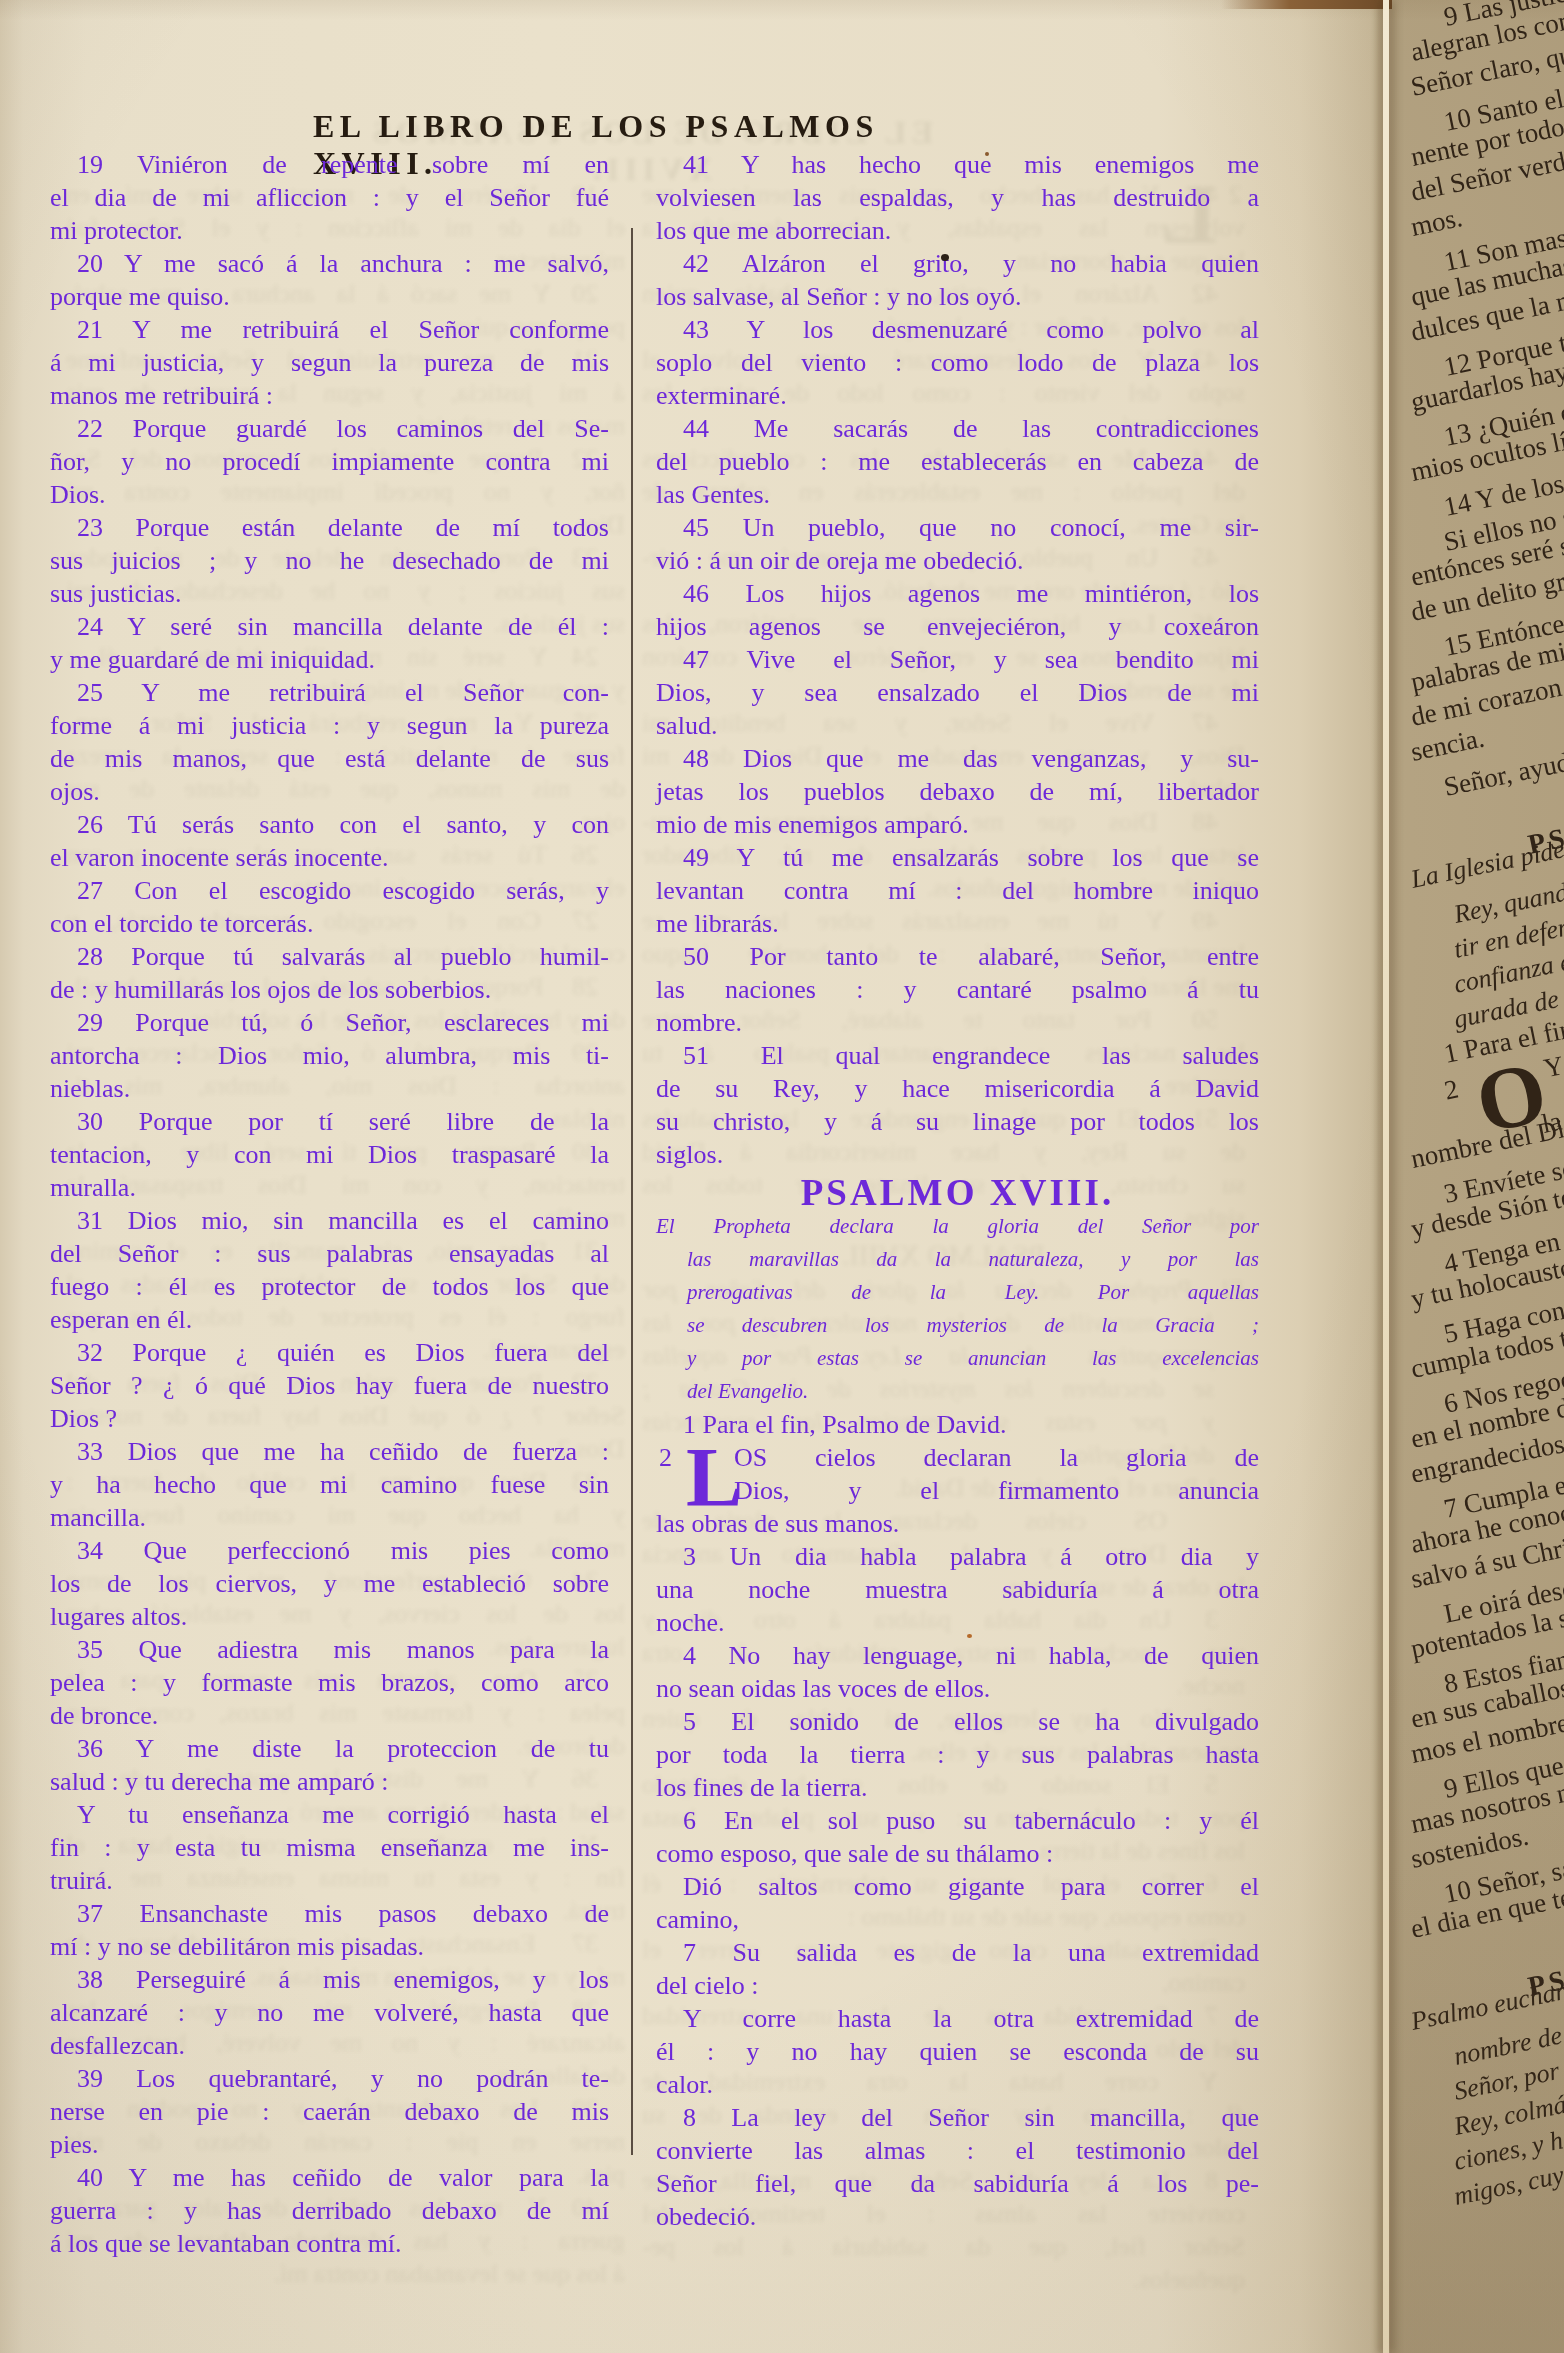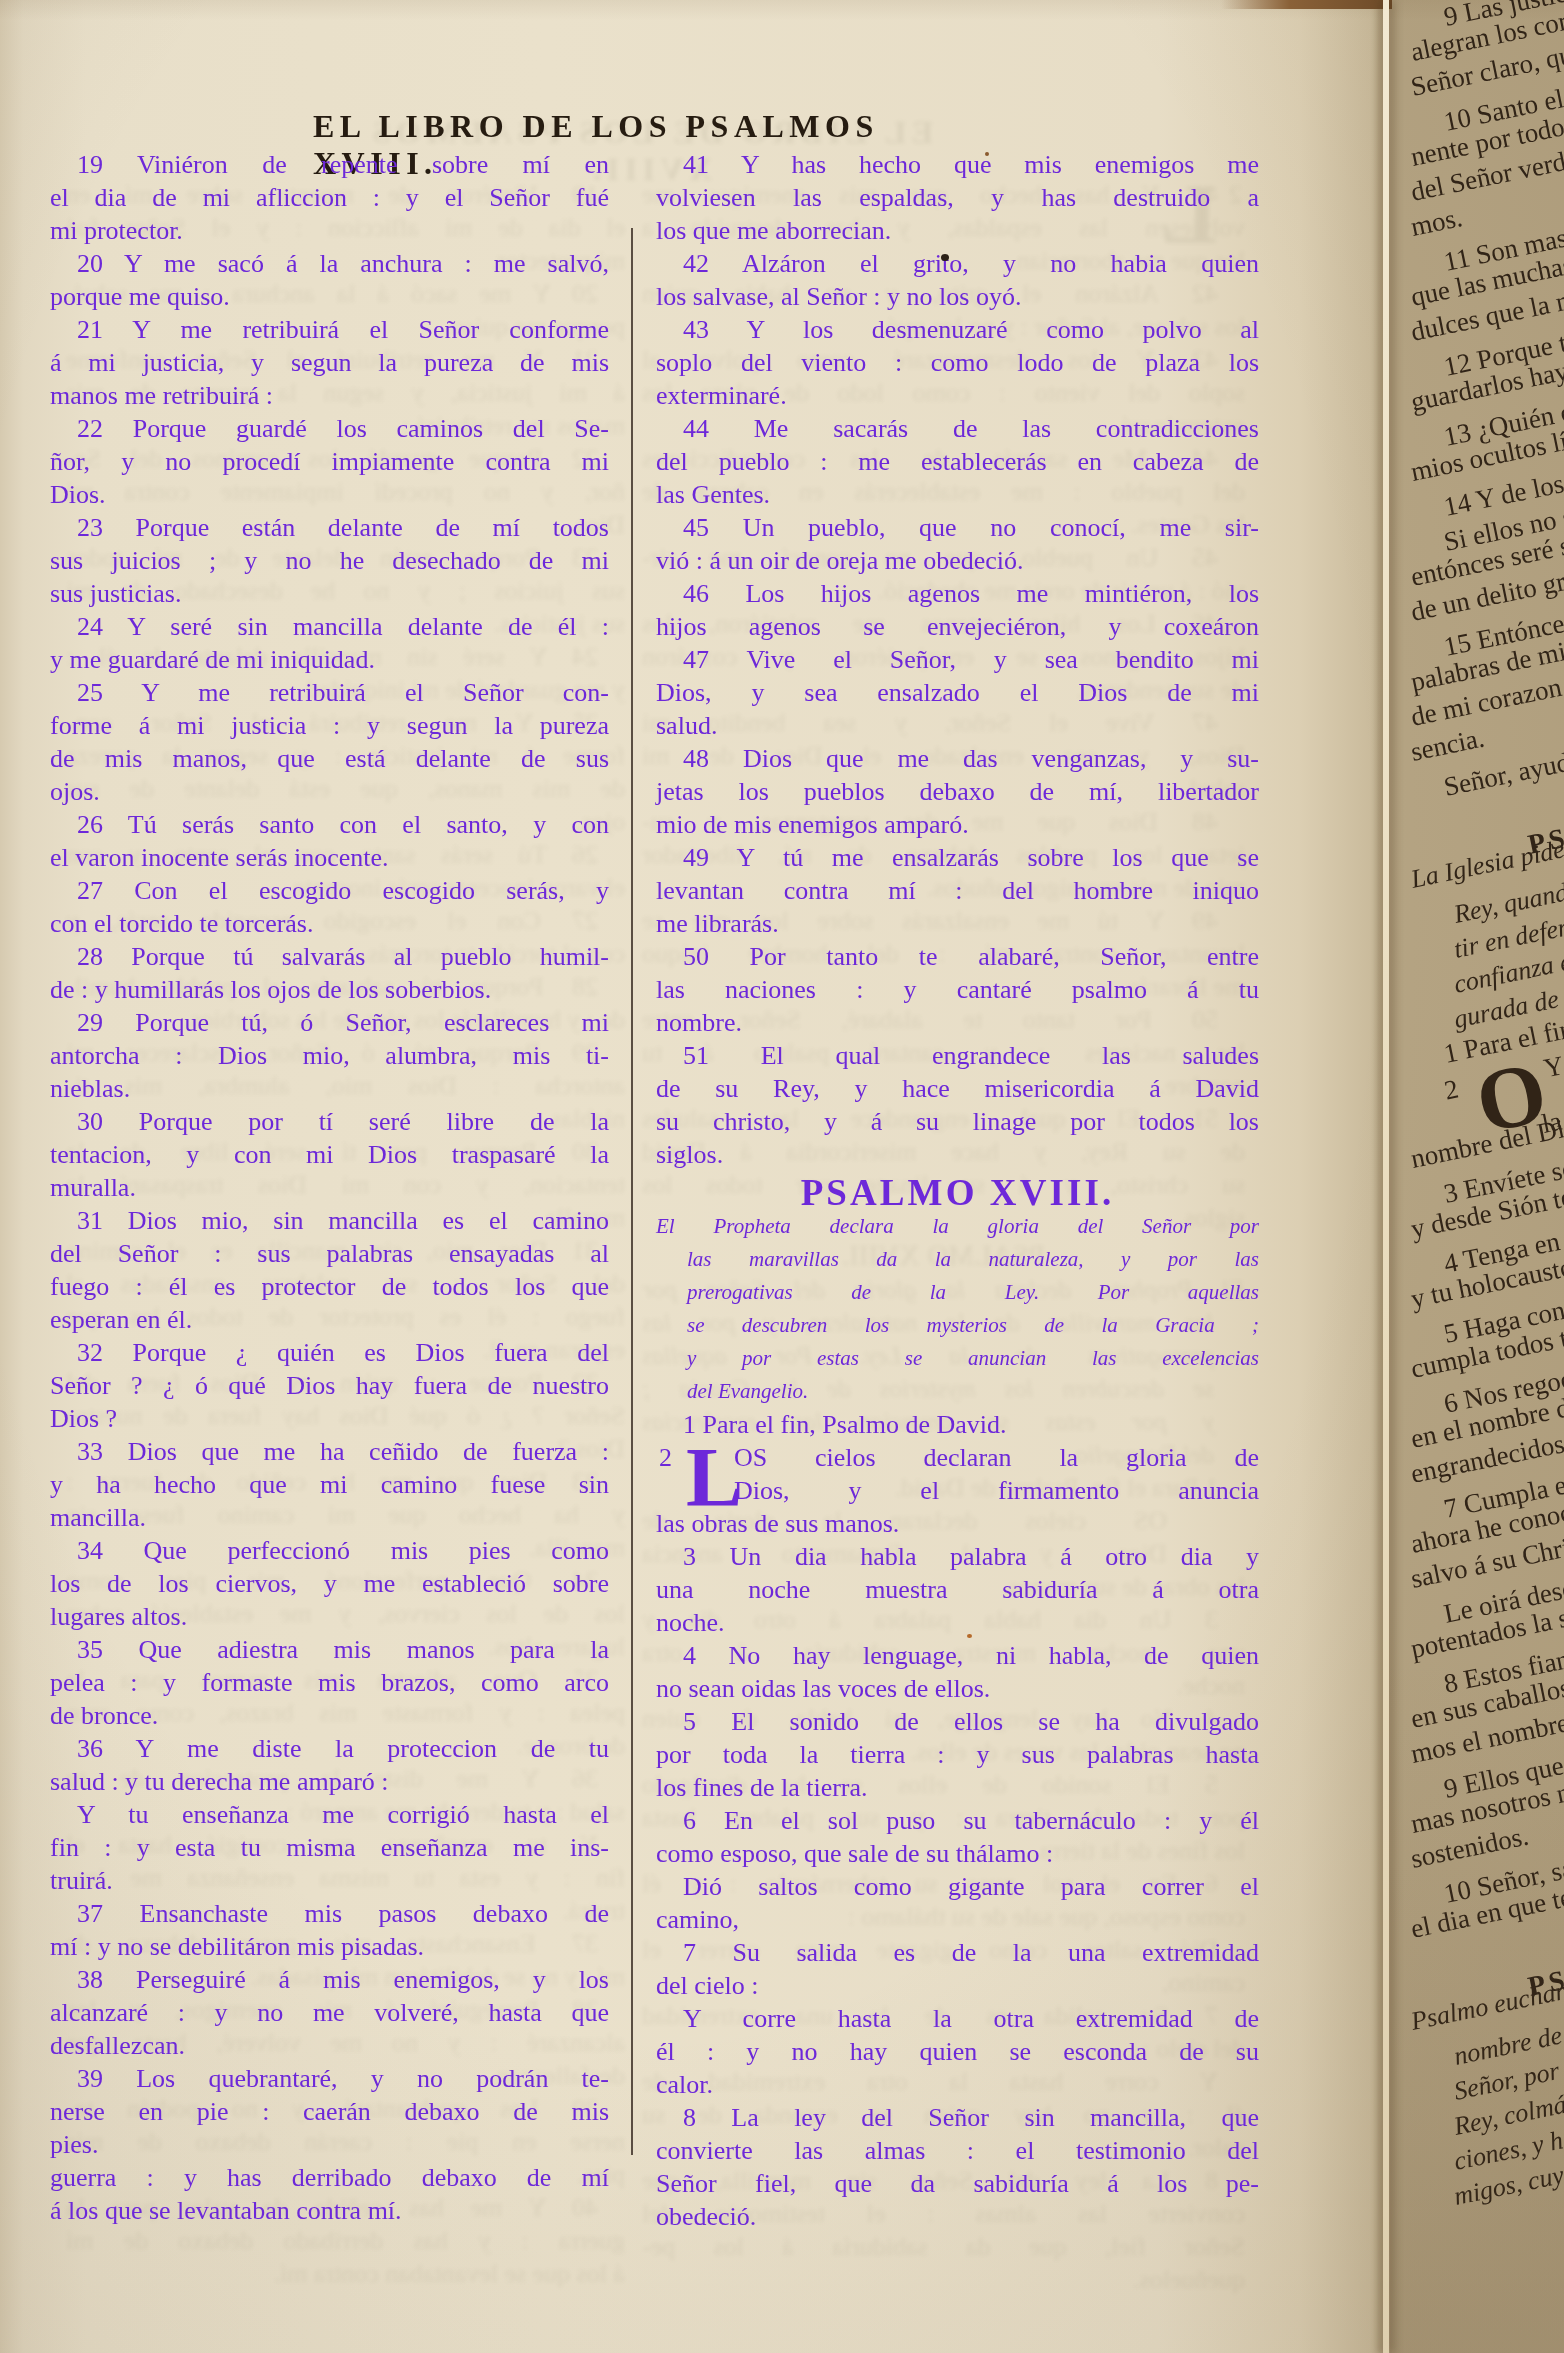--- a/index.html
+++ b/index.html
@@ -286,20 +286,21 @@
     <div class="ln ">fin : y esta tu misma enseñanza me ins-</div>
     <div class="ln end">truirá.</div>
     <div class="ln verse">37 Ensanchaste mis pasos debaxo de</div>
     <div class="ln end">mí : y no se debilitáron mis pisadas.</div>
     <div class="ln verse">38 Perseguiré á mis enemigos, y los</div>
     <div class="ln ">alcanzaré : y no me volveré, hasta que</div>
     <div class="ln end">desfallezcan.</div>
     <div class="ln verse">39 Los quebrantaré, y no podrán te-</div>
     <div class="ln ">nerse en pie : caerán debaxo de mis</div>
     <div class="ln end">pies.</div>
+    <div class="ln verse">40 Y me has ceñido de valor para la</div>
     <div class="ln ">guerra : y has derribado debaxo de mí</div>
     <div class="ln end">á los que se levantaban contra mí.</div>
   </div>
 <div class="col col2">
     <div class="ln verse">41 Y has hecho que mis enemigos me</div>
     <div class="ln ">volviesen las espaldas, y has destruido a</div>
     <div class="ln end">los que me aborrecian.</div>
     <div class="ln verse">42 Alzáron el grito, y no habia quien</div>
     <div class="ln end">los salvase, al Señor : y no los oyó.</div>
     <div class="ln verse">43 Y los desmenuzaré como polvo al</div>

